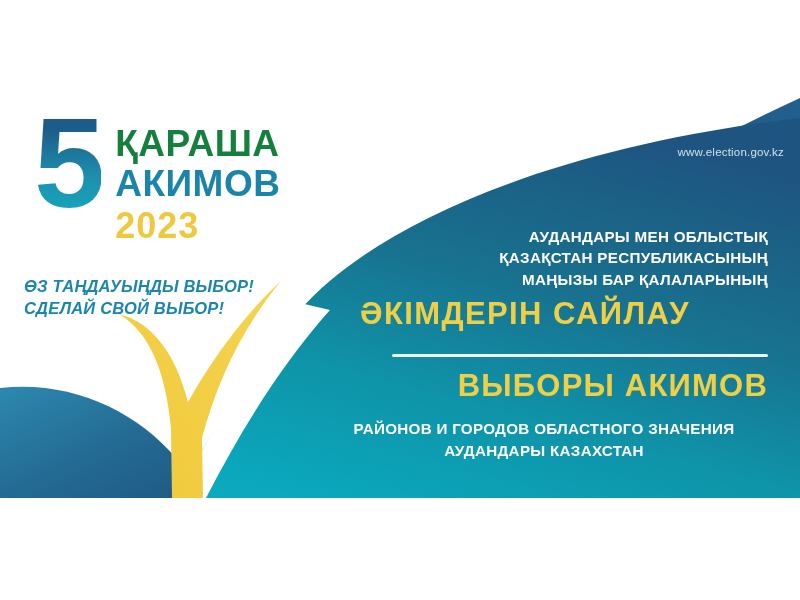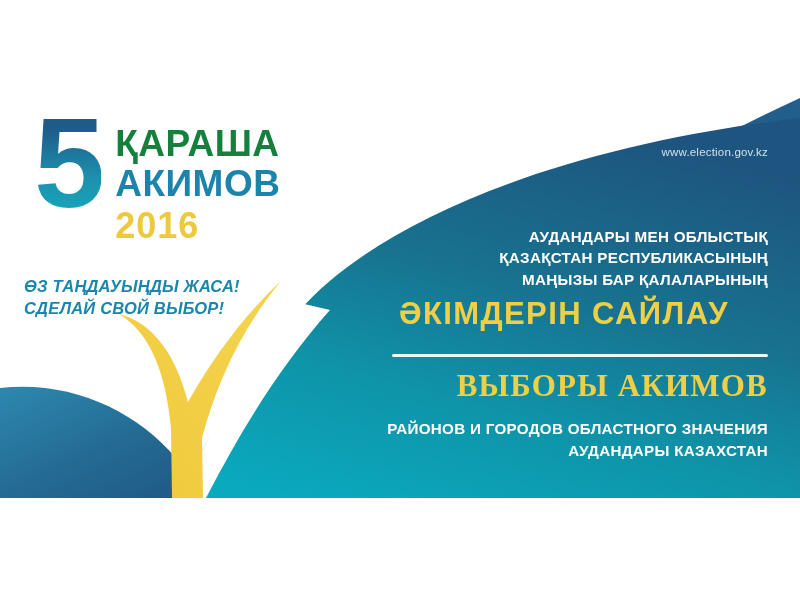--- a/index.html
+++ b/index.html
@@ -114,21 +114,21 @@
   .right-block {
     position: absolute;
     left: 320px;
     top: 98px;
     width: 480px;
     height: 400px;
   }
 
   .site-url {
     position: absolute;
-    right: 32px;
+    right: 16px;
     top: 48px;
     font-size: 11.5px;
     color: #cfe0ea;
     letter-spacing: 0.2px;
     font-weight: 400;
   }
 
   .kk-sub {
     position: absolute;
     left: 56px;
@@ -143,21 +143,21 @@
     color: #ffffff;
     letter-spacing: 0.3px;
     white-space: nowrap;
   }
 
   .kk-main {
     position: absolute;
     left: 40px;
     right: 32px;
     top: 200px;
-    text-align: center;
+    text-align: left;
     font-size: 31px;
     line-height: 1.0;
     font-weight: 700;
     color: #efcf45;
     letter-spacing: 1.4px;
     white-space: nowrap;
   }
 
   .divider {
     position: absolute;
@@ -174,29 +174,28 @@
     left: 40px;
     right: 32px;
     top: 272px;
     text-align: right;
     font-size: 31px;
     line-height: 1.0;
     font-weight: 700;
     color: #efcf45;
     letter-spacing: 1.2px;
     white-space: nowrap;
-    font-family: Liberation Serif, serif;
   }
 
   .ru-sub {
     position: absolute;
     left: 0px;
     right: 32px;
     top: 320px;
-    text-align: right;
+    text-align: center;
   }
   .ru-sub div {
     font-size: 15.2px;
     line-height: 1.42;
     font-weight: 700;
     color: #ffffff;
     letter-spacing: 0.3px;
     white-space: nowrap;
   }
 </style>
@@ -258,26 +257,26 @@
   </div>
 
   <div class="left-block">
 
     <div class="day-row">
       <div class="day-number">5</div>
 
       <div class="month-stack">
         <div class="month-kk">ҚАРАША</div>
         <div class="month-ru">АКИМОВ</div>
-        <div class="year">2016</div>
+        <div class="year">2023</div>
       </div>
     </div>
 
     <div class="slogan">
-      <div>ӨЗ ТАҢДАУЫҢДЫ ЖАСА!</div>
+      <div>ӨЗ ТАҢДАУЫҢДЫ ВЫБОР!</div>
       <div>СДЕЛАЙ СВОЙ ВЫБОР!</div>
     </div>
   </div>
 
   <div class="right-block">
 
     <div class="site-url">www.election.gov.kz</div>
 
     <div class="kk-sub">
       <div>АУДАНДАРЫ МЕН ОБЛЫСТЫҚ</div>

